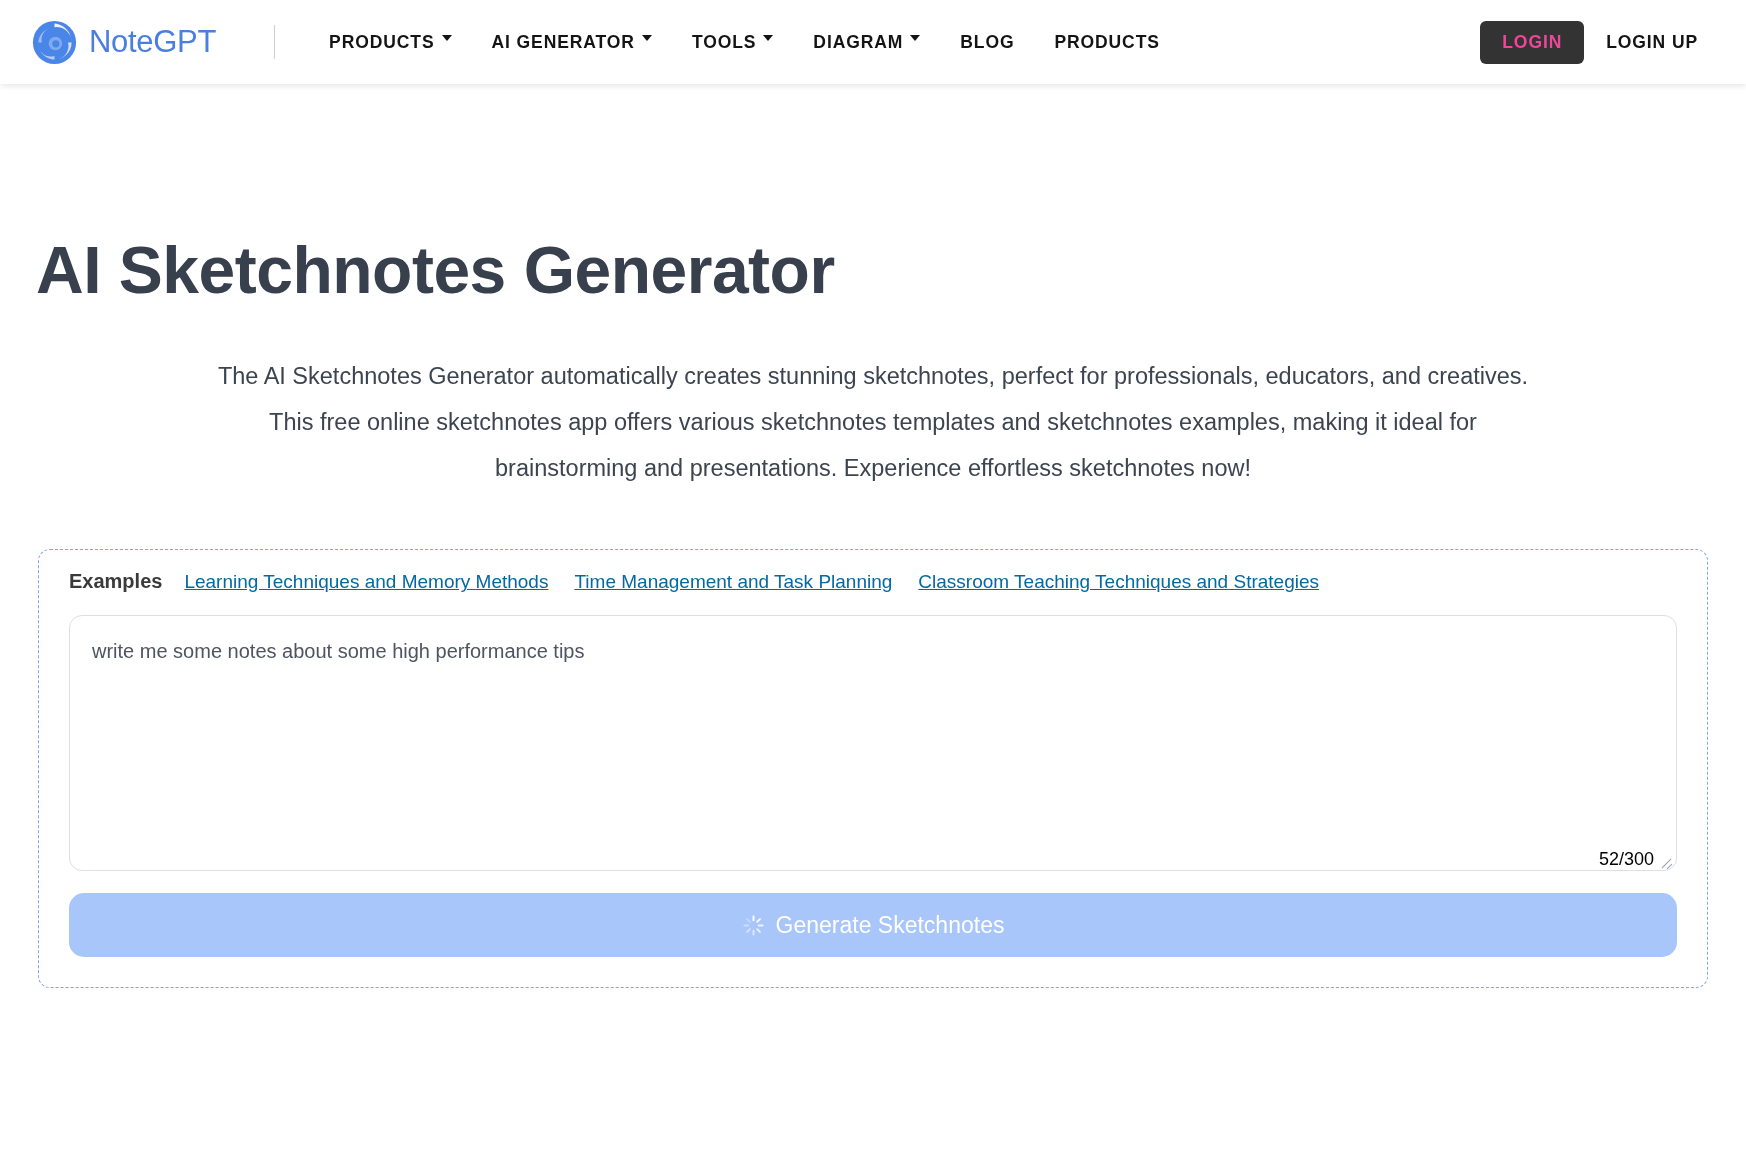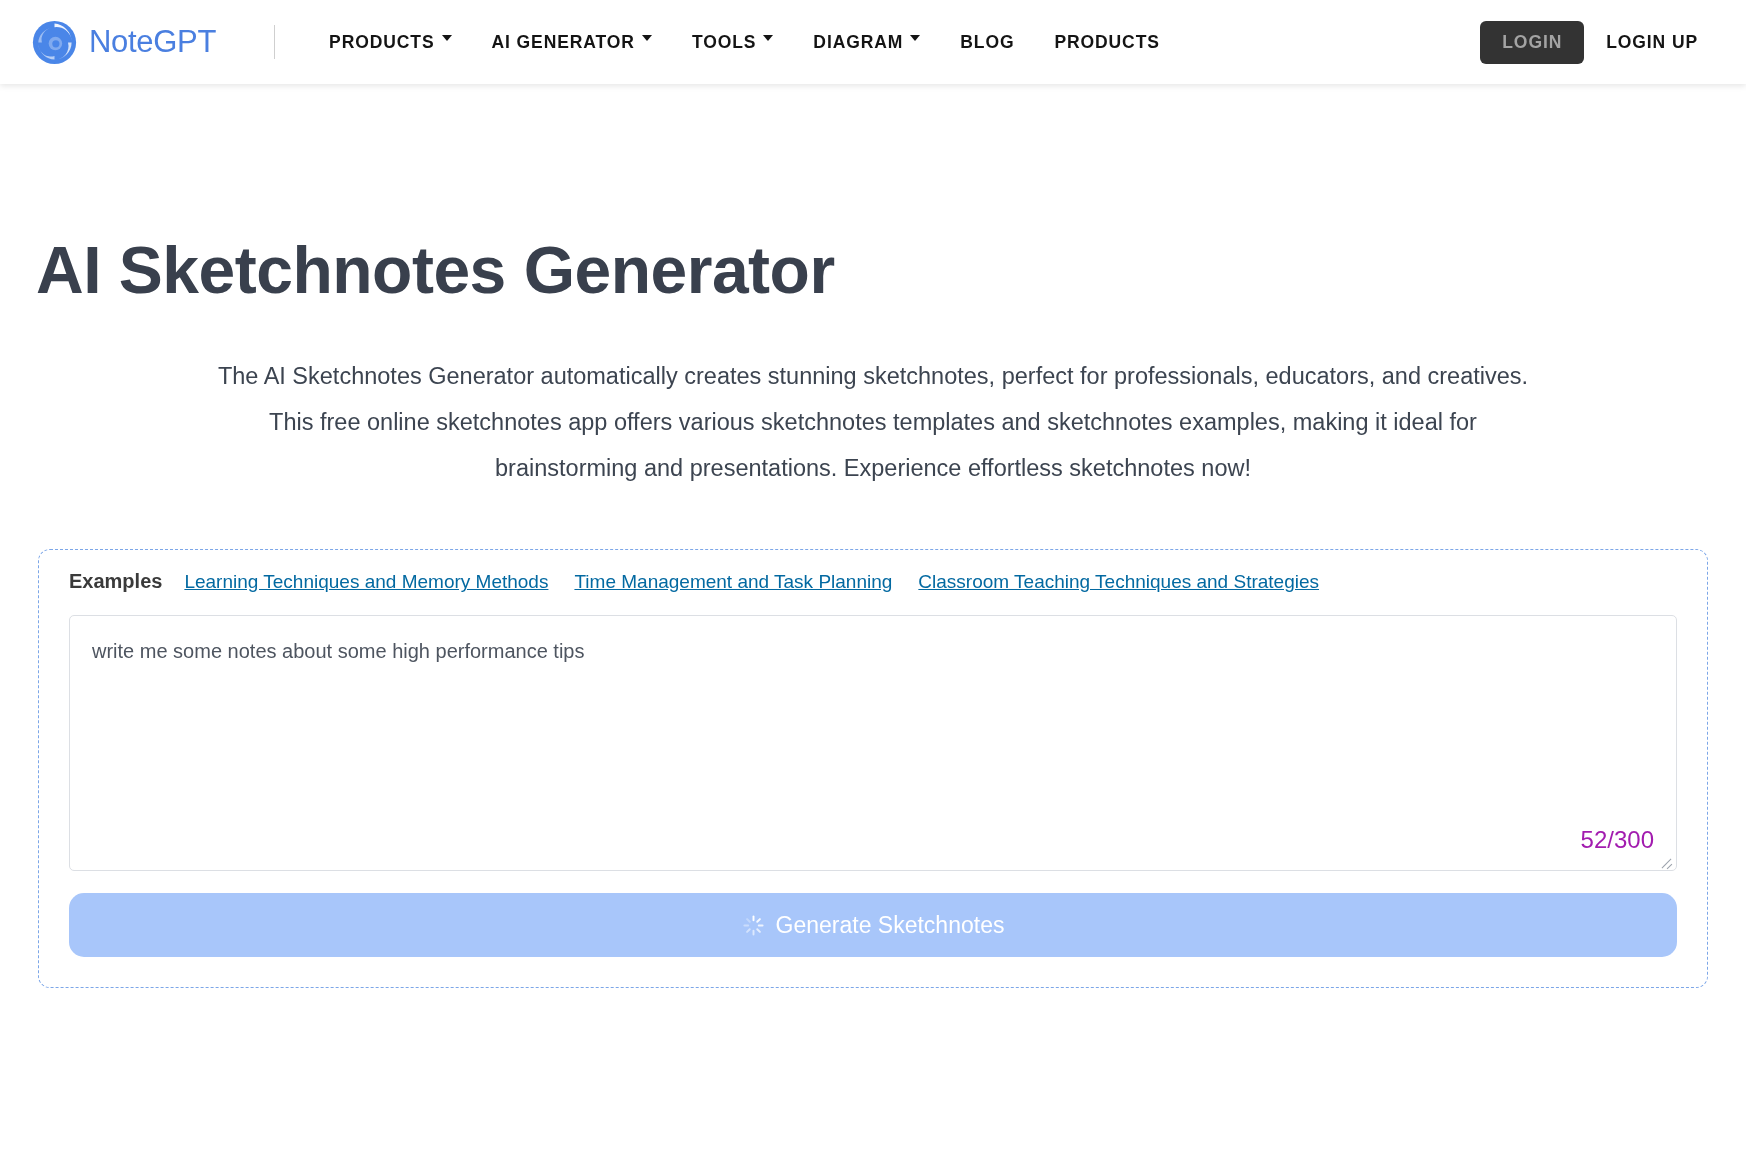--- a/index.html
+++ b/index.html
@@ -75,21 +75,21 @@
 
   .header-right {
     margin-left: auto;
     display: flex;
     align-items: center;
     gap: 8px;
     padding-right: 10px;
   }
   .login-btn {
     background: #333333;
-    color: #a3a3a3;
+    color: #ec4899;
     font-size: 17.5px;
     font-weight: 700;
     letter-spacing: 0.9px;
     padding: 11px 22px;
     border: none;
     border-radius: 6px;
     cursor: pointer;
     font-family: inherit;
   }
   .signup-link {
@@ -151,43 +151,43 @@
     color: #0369a1;
     text-decoration: underline;
     cursor: pointer;
     white-space: nowrap;
     padding-right: 4px;
   }
 
   .prompt-wrap {
     position: relative;
     border: 1px solid #dcdfe4;
-    border-radius: 5px;
+    border-radius: 13px;
     background: #ffffff;
     height: 256px;
   }
   .prompt-input {
     width: 100%;
     height: 100%;
     border: none;
     outline: none;
     resize: none;
     background: transparent;
     padding: 20px 22px;
     font-family: inherit;
     font-size: 20px;
     line-height: 1.5;
     color: #4e5560;
   }
   .char-count {
     position: absolute;
     right: 22px;
-    bottom: 16px;
-    font-size: 24px;
-    color: #a21caf;
+    bottom: 0;
+    font-size: 18px;
+    color: #000000;
     pointer-events: none;
   }
   .resize-grip {
     position: absolute;
     right: 3px;
     bottom: 3px;
     width: 14px;
     height: 14px;
     cursor: nwse-resize;
   }

